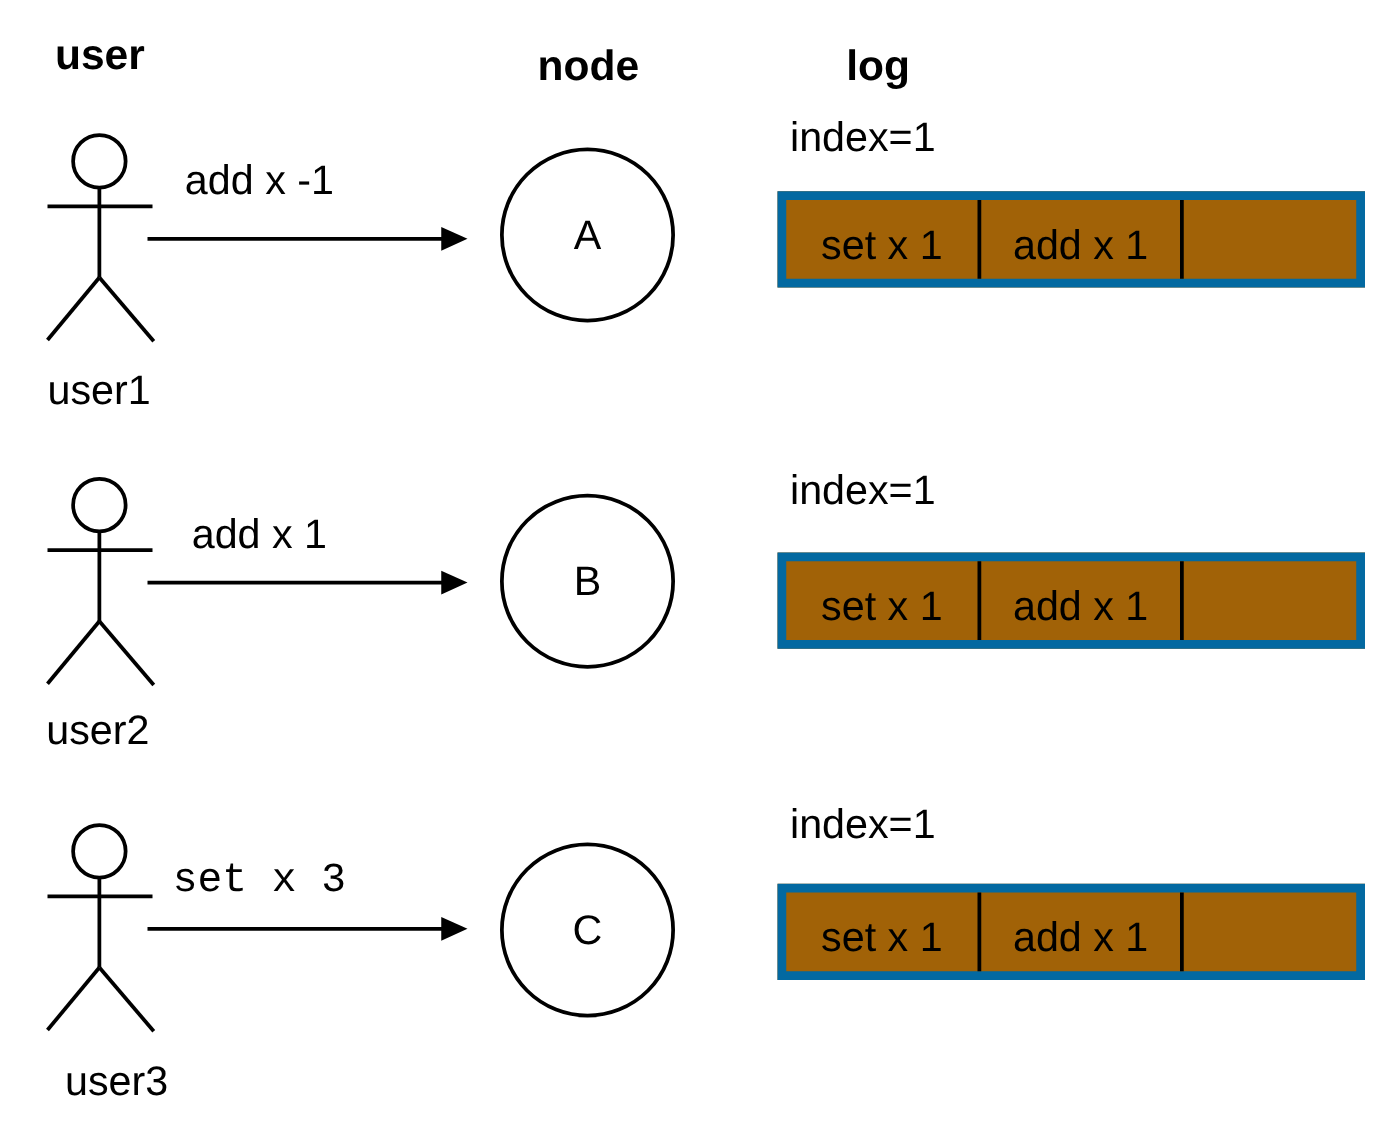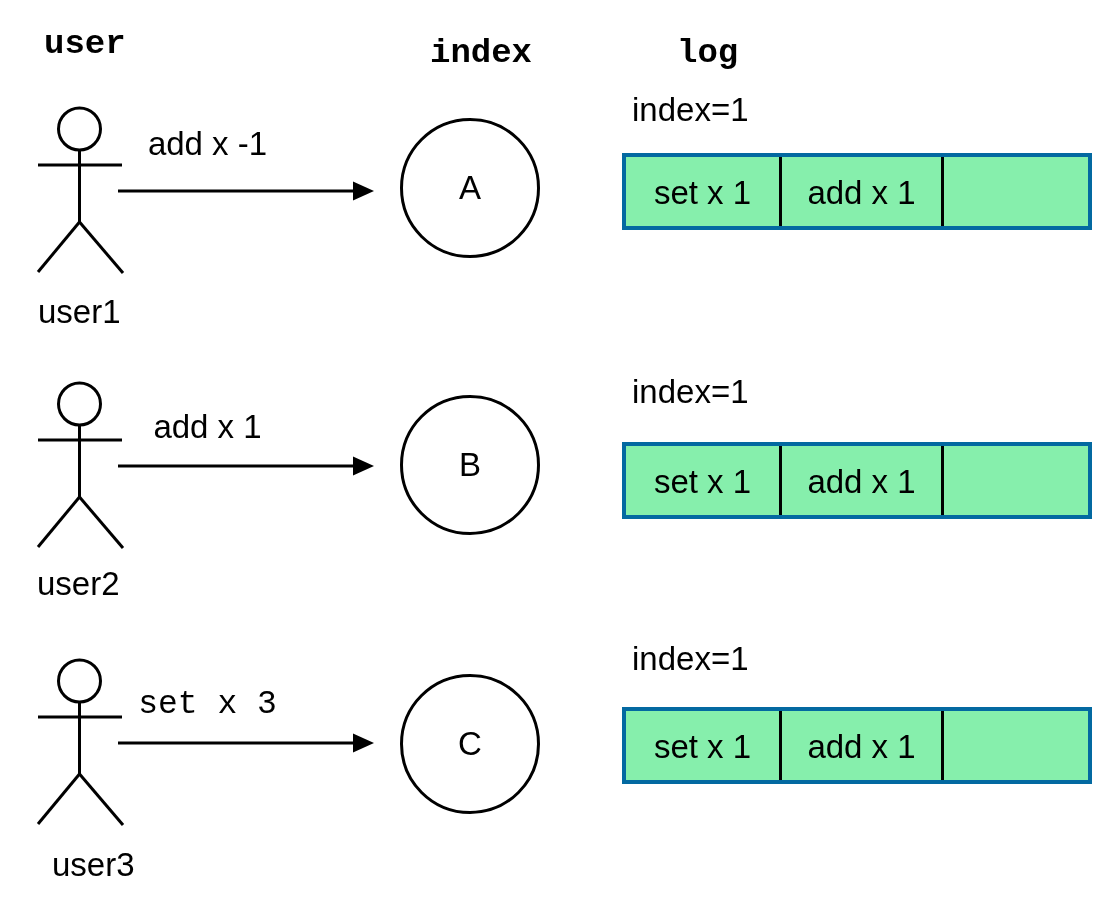--- a/index.html
+++ b/index.html
@@ -1,31 +1,31 @@
 <!DOCTYPE html>
 <html><head>
 <meta charset="utf-8">
 <style>
   html,body{margin:0;padding:0;background:#ffffff;}
   #canvas{
     position:relative;width:1118px;height:916px;background:#ffffff;
     font-family:"Liberation Sans",sans-serif;color:#000000;overflow:hidden;
   }
   .abs{position:absolute;}
-  .hdr{font-size:34px;font-weight:bold;line-height:40px;white-space:nowrap;font-family:Liberation Mono, monospace;}
+  .hdr{font-size:34px;font-weight:bold;line-height:40px;white-space:nowrap;}
   .txt{font-size:33px;line-height:40px;white-space:nowrap;}
   .msg{width:225px;text-align:center;}
   .node-circle{
     width:140px;height:140px;border:3px solid #000;border-radius:50%;
     box-sizing:border-box;background:#fff;text-align:center;
   }
   .node-letter{display:block;font-size:33px;line-height:134px;}
   .log-table{
-    width:470px;height:77px;border:4px solid #0369a1;box-sizing:border-box;
-    display:flex;background:#86efac;
+    width:470px;height:77px;border:7px solid #0369a1;box-sizing:border-box;
+    display:flex;background:#a16207;
   }
   .log-cell{
     box-sizing:border-box;text-align:center;font-size:33px;line-height:71px;
     white-space:nowrap;overflow:hidden;
   }
   .c1{flex:0 0 153px;}
   .c2{flex:0 0 162px;border-left:3px solid #000;}
   .c3{flex:1 1 auto;border-left:3px solid #000;}
   svg{display:block;}
   
@@ -56,21 +56,21 @@
   .r2 .node-circle{left:400px;top:674px;}
   .r2 .idx{left:632px;top:639px;}
   .r2 .log-table{left:622px;top:707px;}
 </style>
 </head>
 <body>
 
 <div id="canvas">
 
   <div class="abs hdr hdr-user">user</div>
-  <div class="abs hdr hdr-node">index</div>
+  <div class="abs hdr hdr-node">node</div>
   <div class="abs hdr hdr-log">log</div>
 
   <div class="r0">
     <svg class="abs fig" width="100" height="175" viewBox="0 0 100 175">
       <circle cx="49.5" cy="24" r="21" fill="none" stroke="#000" stroke-width="3"></circle>
       <line x1="49.5" y1="45" x2="49.5" y2="117" stroke="#000" stroke-width="3"></line>
       <line x1="8" y1="60" x2="92" y2="60" stroke="#000" stroke-width="3"></line>
       <line x1="49.5" y1="117" x2="8" y2="167" stroke="#000" stroke-width="3"></line>
       <line x1="49.5" y1="117" x2="93" y2="168" stroke="#000" stroke-width="3"></line>
     </svg>

